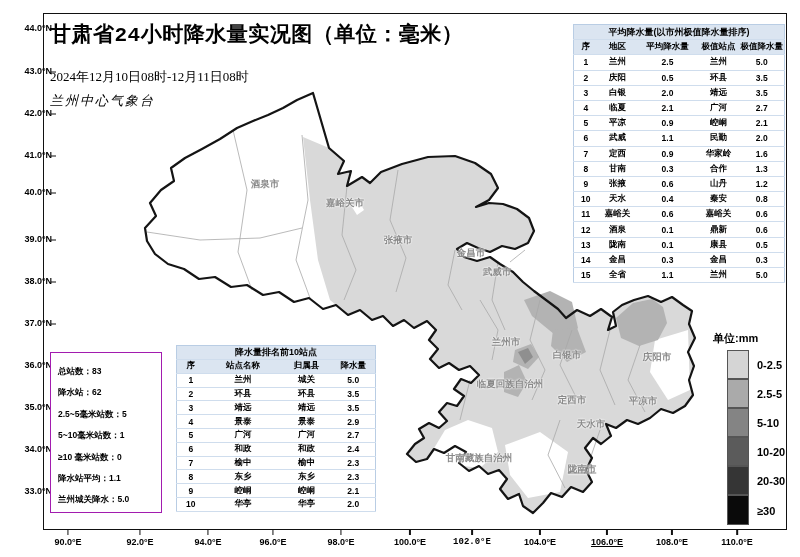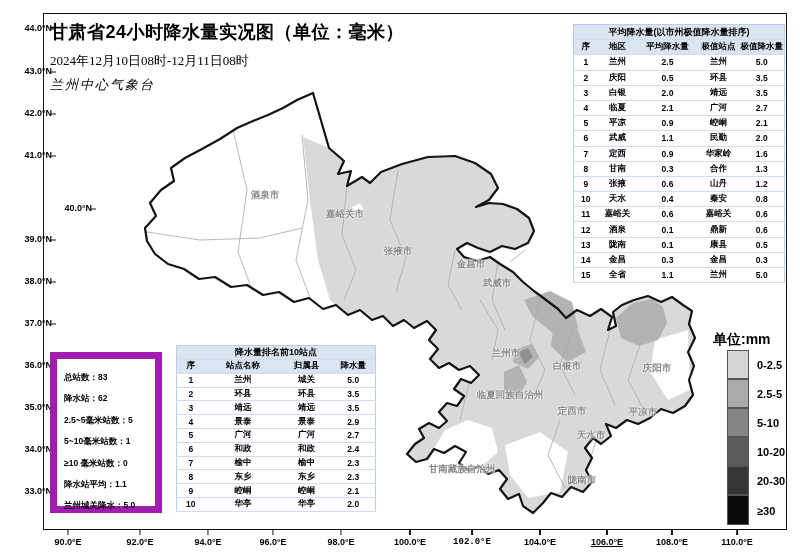--- a/index.html
+++ b/index.html
@@ -10,51 +10,51 @@
         border:1.5px solid #111;box-sizing:border-box;background:#fff;}
   
   .lat-tick{position:absolute;left:0;width:52px;transform:translateY(-50%);
             text-align:right;font-weight:bold;font-size:9px;line-height:9px;}
   .lat-tick .mark{position:absolute;right:-4px;top:50%;width:5px;height:1.5px;background:#111;}
   .lon-tick{position:absolute;top:530px;transform:translateX(-50%);text-align:center;
             font-weight:bold;font-size:9px;}
   .lon-tick .mark{display:block;width:1.5px;height:5px;background:#111;margin:0 auto 2px auto;}
   
   #title-block{position:absolute;left:50px;top:20px;}
-  #map-title{font-size:18px;font-weight:bold;letter-spacing:0.5px;}
-  #map-period{font-size:13px;font-family:"Liberation Serif",serif;margin-top:8px;}
+  #map-title{font-size:21px;font-weight:bold;letter-spacing:0.5px;font-family:Liberation Mono, monospace;}
+  #map-period{font-size:13px;font-family:"Liberation Serif",serif;margin-top:20px;}
   #map-agency{font-size:13px;font-family:"Liberation Serif",serif;font-style:italic;margin-top:6px;letter-spacing:2px;}
   
   #mapsvg{position:absolute;left:0;top:0;}
   .prov-fill{fill:#ffffff;stroke:none;}
   .r-light{fill:#d9d9d9;stroke:none;}
   .r-white{fill:#ffffff;stroke:none;}
   .r-med{fill:#b3b3b3;stroke:none;}
   .r-dark{fill:#8f8f8f;stroke:none;}
   .county-line{fill:none;stroke:#a8a8a8;stroke-width:0.8;}
   .prov-line{fill:none;stroke:#141414;stroke-width:2.2;stroke-linejoin:round;}
   
   .map-label{position:absolute;transform:translate(-50%,-50%);font-size:9.5px;font-weight:bold;
-             color:#8a8a8a;white-space:nowrap;text-shadow:0 0 2px #fff,0 0 2px #fff;margin-top:11px;}
+             color:#8a8a8a;white-space:nowrap;text-shadow:0 0 2px #fff,0 0 2px #fff;}
   
   .tbl{position:absolute;border-collapse:collapse;background:#fff;table-layout:fixed;
        font-size:8.5px;font-weight:bold;text-align:center;border:1px solid #b9cde4;}
   .tbl td,.tbl th{border-bottom:1px solid #cfdded;padding:0;overflow:hidden;white-space:nowrap;}
   .tbl .ttl{background:#dbe5f1;font-size:9px;}
   .tbl th{background:#dbe5f1;}
   #avg-table{left:573px;top:24px;width:211px;}
   #avg-table tr{height:15.2px;}
   #top10-table{left:176px;top:345px;width:199px;}
   #top10-table tr{height:13.8px;}
   
   #stats-box{position:absolute;left:50px;top:352px;width:112px;height:161px;box-sizing:border-box;
-             border:7px solid #a21caf;background:#fff;padding:8px 0 0 7px;}
+             border:1px solid #a21caf;background:#fff;padding:8px 0 0 7px;}
   .stat-line{font-size:8.5px;font-weight:bold;line-height:21.4px;white-space:nowrap;}
   
-  #legend-title{position:absolute;left:713px;top:331px;font-size:14px;font-weight:bold;}
+  #legend-title{position:absolute;left:713px;top:331px;font-size:11px;font-weight:bold;}
   #legend{position:absolute;left:727px;top:350px;}
   .legend-item{display:flex;align-items:center;height:29.2px;}
   .legend-item .swatch{width:22px;height:29.2px;border:1px solid #555;box-sizing:border-box;margin-top:-1px;}
   .legend-item:first-child .swatch{margin-top:0;}
   .legend-item .legend-label{margin-left:8px;font-size:11px;font-weight:bold;}
 </style>
 </head>
 <body>
 
 <div id="screen">
@@ -102,23 +102,23 @@
     <div class="map-label" style="left: 510px; top: 384px;">临夏回族自治州</div>
 
     <div class="map-label" style="left: 572px; top: 400px;">定西市</div>
 
     <div class="map-label" style="left: 591px; top: 424px;">天水市</div>
 
     <div class="map-label" style="left: 643px; top: 401px;">平凉市</div>
 
     <div class="map-label" style="left: 652px; top: 357px; padding-left: 10px;">庆阳市</div>
 
-    <div class="map-label" style="left: 462px; top: 458px;">甘南藏族自治州</div>
-
-    <div class="map-label" style="left: 582px; top: 469px;">陇南市</div>
+    <div class="map-label" style="left: 462px; top: 458px; padding-left: 34px;">甘南藏族自治州</div>
+
+    <div class="map-label" style="left: 582px; top: 469px; text-decoration: underline;">陇南市</div>
 
   <div id="title-block">
     <div id="map-title">甘肃省24小时降水量实况图（单位：毫米）</div>
     <div id="map-period">2024年12月10日08时-12月11日08时</div>
     <div id="map-agency">兰州中心气象台</div>
   </div>
 
     <div class="lat-tick" style="top: 28px;">
       <span>44.0°N</span>
       <i class="mark"></i>
@@ -132,21 +132,21 @@
     <div class="lat-tick" style="top: 113px;">
       <span>42.0°N</span>
       <i class="mark"></i>
     </div>
 
     <div class="lat-tick" style="top: 155px;">
       <span>41.0°N</span>
       <i class="mark"></i>
     </div>
 
-    <div class="lat-tick" style="top: 208px; margin-left: 40px;">
+    <div class="lat-tick" style="top: 192px;">
       <span>40.0°N</span>
       <i class="mark"></i>
     </div>
 
     <div class="lat-tick" style="top: 239px;">
       <span>39.0°N</span>
       <i class="mark"></i>
     </div>
 
     <div class="lat-tick" style="top: 281px;">

